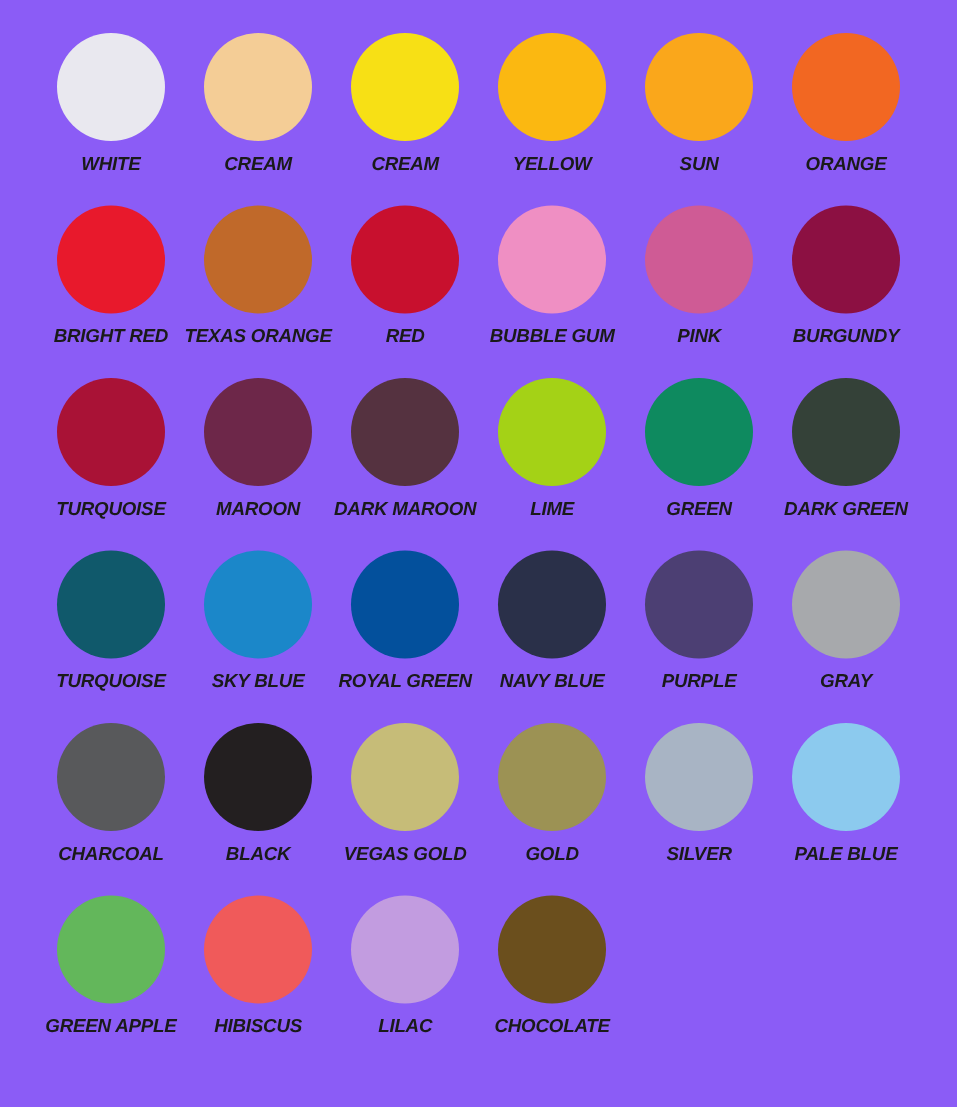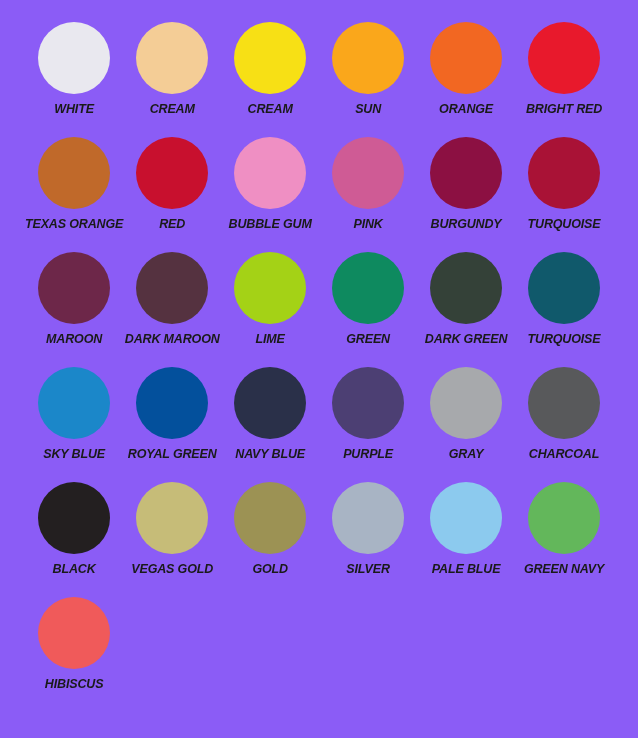--- a/index.html
+++ b/index.html
@@ -71,20 +71,24 @@
       </div>
       <div class="swatch-cell">
         <div class="swatch-dot" style="background-color: rgb(244, 205, 150);"></div>
         <div class="swatch-label">CREAM</div>
       </div>
       <div class="swatch-cell">
         <div class="swatch-dot" style="background-color: rgb(247, 224, 21);"></div>
         <div class="swatch-label">CREAM</div>
       </div>
       <div class="swatch-cell">
+        <div class="swatch-dot" style="background-color: rgb(251, 184, 17);"></div>
+        <div class="swatch-label">YELLOW</div>
+      </div>
+      <div class="swatch-cell">
         <div class="swatch-dot" style="background-color: rgb(250, 167, 27);"></div>
         <div class="swatch-label">SUN</div>
       </div>
       <div class="swatch-cell">
         <div class="swatch-dot" style="background-color: rgb(242, 103, 34);"></div>
         <div class="swatch-label">ORANGE</div>
       </div>
       <div class="swatch-cell">
         <div class="swatch-dot" style="background-color: rgb(232, 25, 44);"></div>
         <div class="swatch-label">BRIGHT RED</div>
@@ -176,20 +180,28 @@
       <div class="swatch-cell">
         <div class="swatch-dot" style="background-color: rgb(168, 180, 196);"></div>
         <div class="swatch-label">SILVER</div>
       </div>
       <div class="swatch-cell">
         <div class="swatch-dot" style="background-color: rgb(140, 202, 238);"></div>
         <div class="swatch-label">PALE BLUE</div>
       </div>
       <div class="swatch-cell">
         <div class="swatch-dot" style="background-color: rgb(99, 183, 91);"></div>
-        <div class="swatch-label">GREEN NAVY</div>
+        <div class="swatch-label">GREEN APPLE</div>
       </div>
       <div class="swatch-cell">
         <div class="swatch-dot" style="background-color: rgb(240, 90, 90);"></div>
         <div class="swatch-label">HIBISCUS</div>
+      </div>
+      <div class="swatch-cell">
+        <div class="swatch-dot" style="background-color: rgb(194, 156, 224);"></div>
+        <div class="swatch-label">LILAC</div>
+      </div>
+      <div class="swatch-cell">
+        <div class="swatch-dot" style="background-color: rgb(107, 79, 29);"></div>
+        <div class="swatch-label">CHOCOLATE</div>
       </div>
     </div>
 </div>
 
 </body></html>

